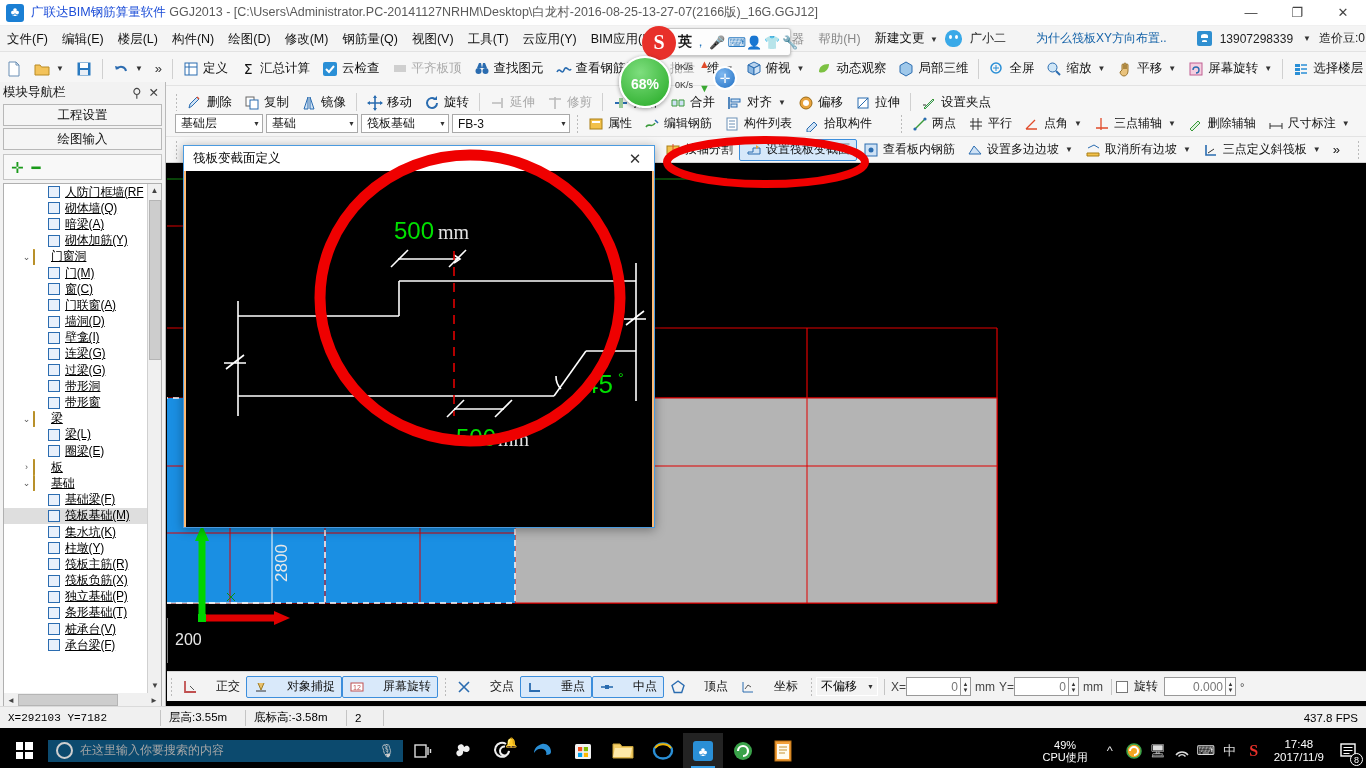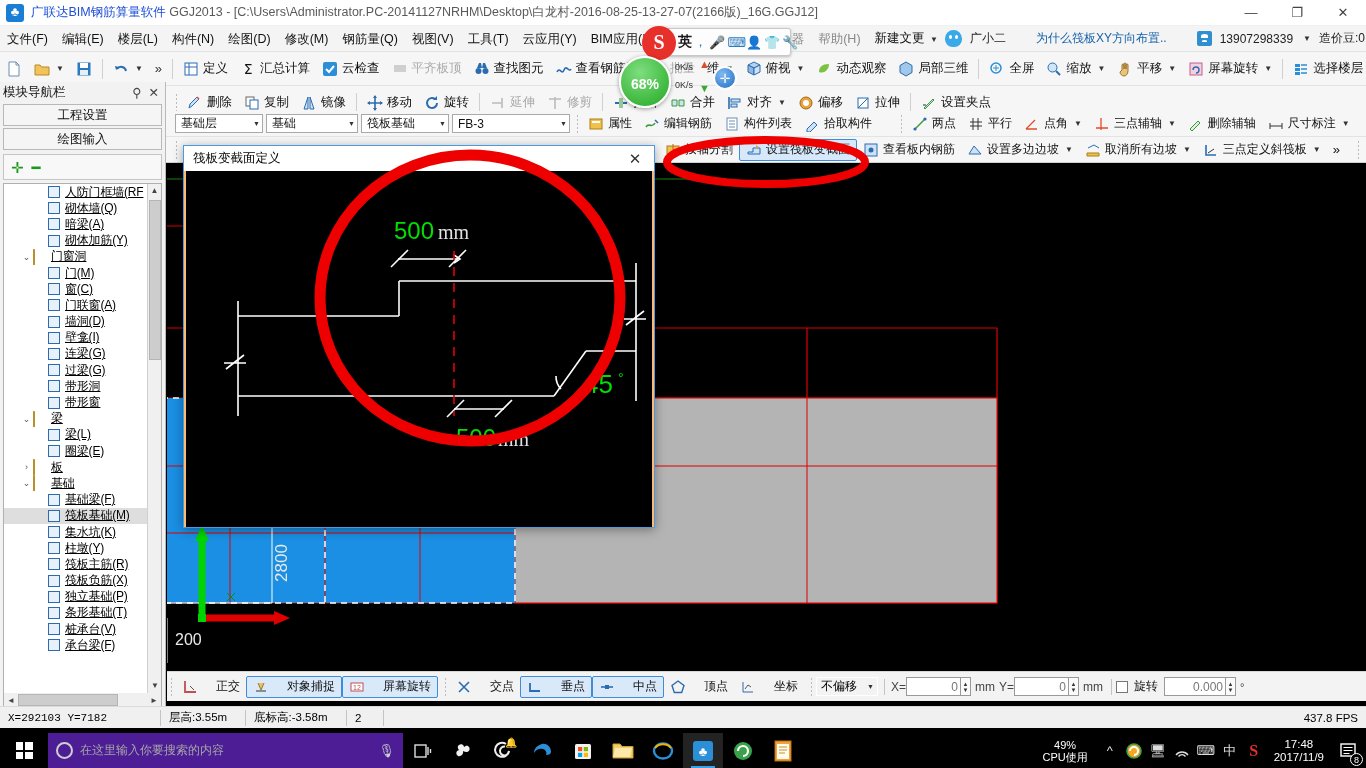--- a/index.html
+++ b/index.html
@@ -176,21 +176,21 @@
   }
   .st-cell { padding:0 8px; height:22px; display:flex; align-items:center; white-space:nowrap;}
   .st-div { width:1px;height:16px;background:#c4c4c4;}
   .st-mono { font-family:"Liberation Mono","DejaVu Sans Mono",monospace; font-size:11px;}
 
   
   .taskbar { position:absolute; left:0; top:733px; width:1366px; height:35px; background:#000; display:flex; align-items:center;}
   .startbtn { width:48px;height:35px;display:flex;align-items:center;justify-content:center;}
   .winlogo { width:17px;height:17px; display:grid; grid-template-columns:1fr 1fr; grid-template-rows:1fr 1fr; gap:2px;}
   .winlogo i { background:#fff; display:block;}
-  .searchbox { width:355px;height:35px;background:#4c1d95;display:flex;align-items:center;padding:0 8px;gap:7px;}
+  .searchbox { width:355px;height:22px;background:#0c4a6e;display:flex;align-items:center;padding:0 8px;gap:7px;}
   .cortana { width:17px;height:17px;border:2px solid #cfcfcf;border-radius:50%;flex:none;}
   .searchtxt { color:#a6a6a6; font-size:12px;}
   .mic { margin-left:auto; color:#cfcfcf; font-size:13px;}
   .tb-ico { width:40px;height:35px;display:flex;align-items:center;justify-content:center;position:relative;}
   .tb-ico.active { background:#232323; }
   .tb-ico.active::after{content:"";position:absolute;left:8px;right:8px;bottom:0;height:2px;background:#3aa0e8;}
   .tray { margin-left:auto; display:flex; align-items:center; gap:0; padding-right:2px;}
   .cpu { color:#fff; font-size:11px; text-align:center; line-height:12px; padding:0 10px;}
   .tray-i { width:24px;height:35px;display:flex;align-items:center;justify-content:center;color:#ddd;font-size:13px;}
   .clock { color:#fff; font-size:11.5px; text-align:center; line-height:13px; padding:0 8px;}

